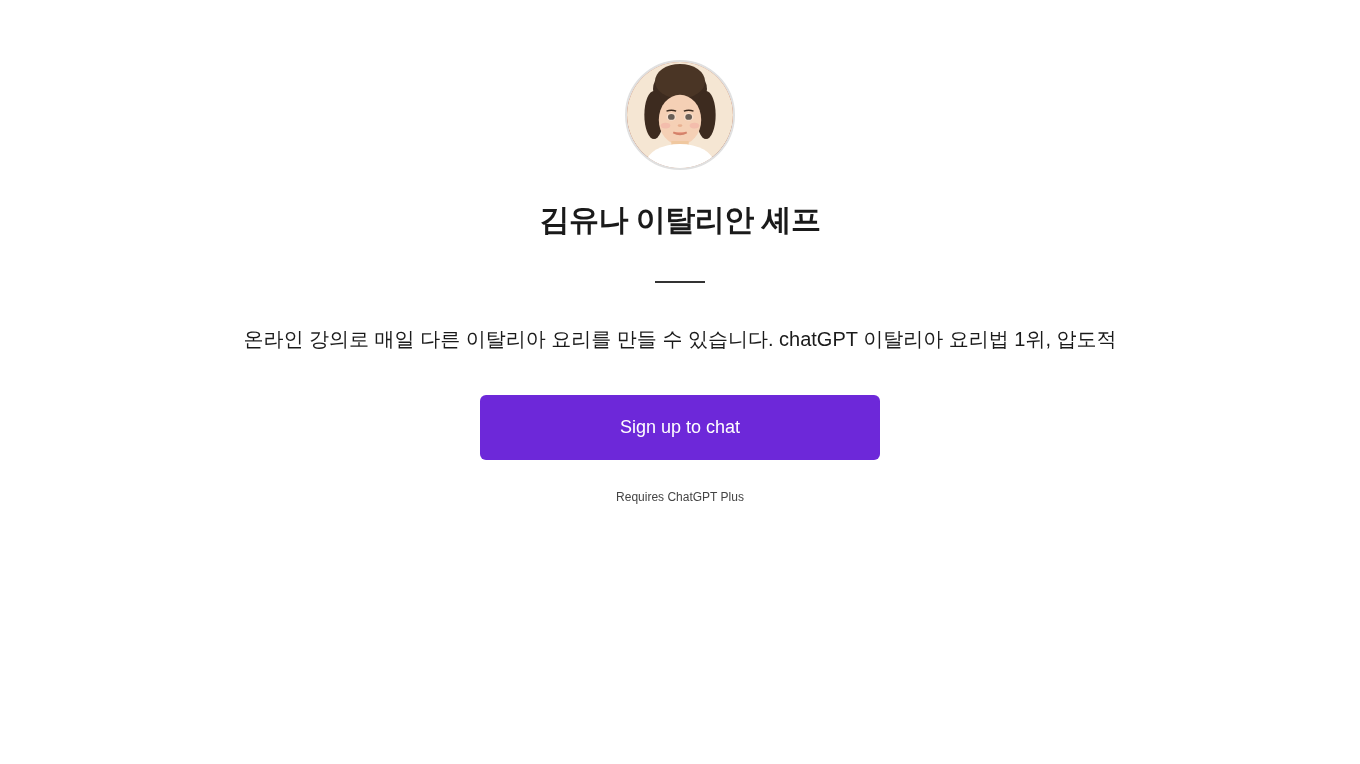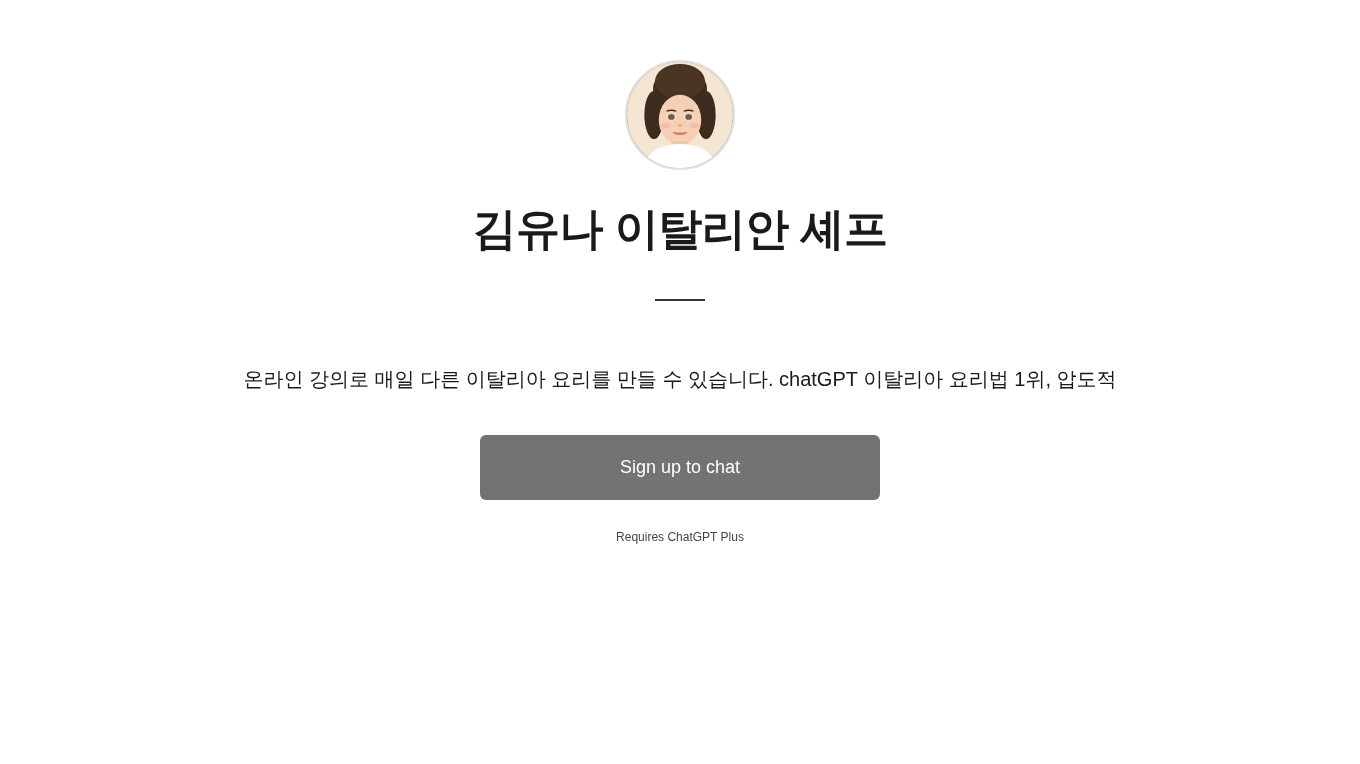--- a/index.html
+++ b/index.html
@@ -48,21 +48,21 @@
       overflow: hidden;
     }
 
     
     .avatar-svg {
       width: 100%;
       height: 100%;
     }
 
     .title-text {
-      font-size: 44px;
+      font-size: 30px;
       font-weight: 700;
       color: #1a1a1a;
       text-align: center;
       margin-bottom: 40px;
       letter-spacing: -0.5px;
     }
 
     .divider {
       width: 50px;
       height: 2px;
@@ -74,25 +74,24 @@
       font-size: 20px;
       color: #1a1a1a;
       text-align: left;
       max-width: 1300px;
       margin-bottom: 40px;
       line-height: 1.6;
       white-space: nowrap;
       overflow: hidden;
       text-overflow: ellipsis;
       padding: 0 20px;
-      margin-top: 22px;
     }
 
     .signup-button {
-      background-color: #737373;
+      background-color: #6d28d9;
       color: #ffffff;
       border: none;
       border-radius: 6px;
       padding: 22px 0;
       width: 400px;
       font-size: 18px;
       font-weight: 400;
       cursor: pointer;
       text-align: center;
       margin-bottom: 30px;

